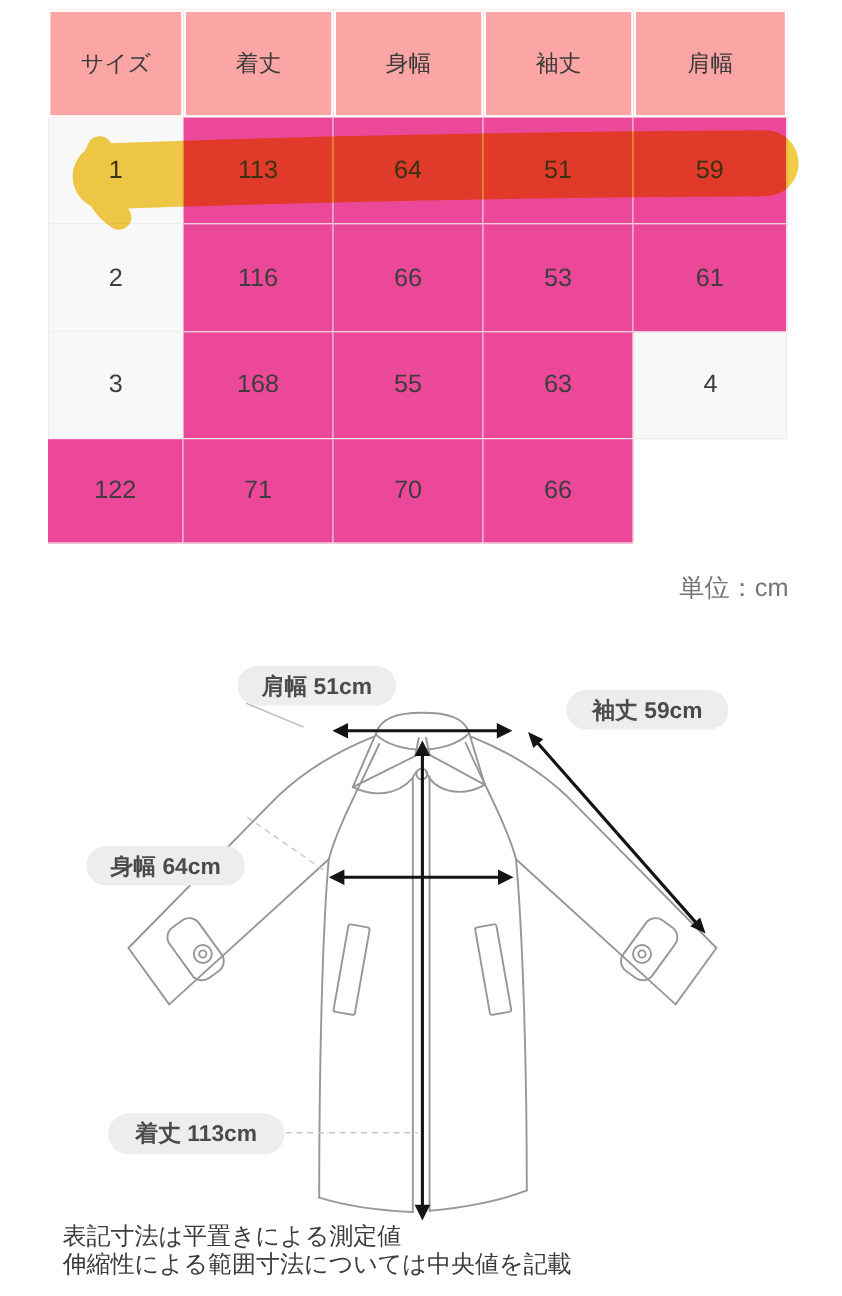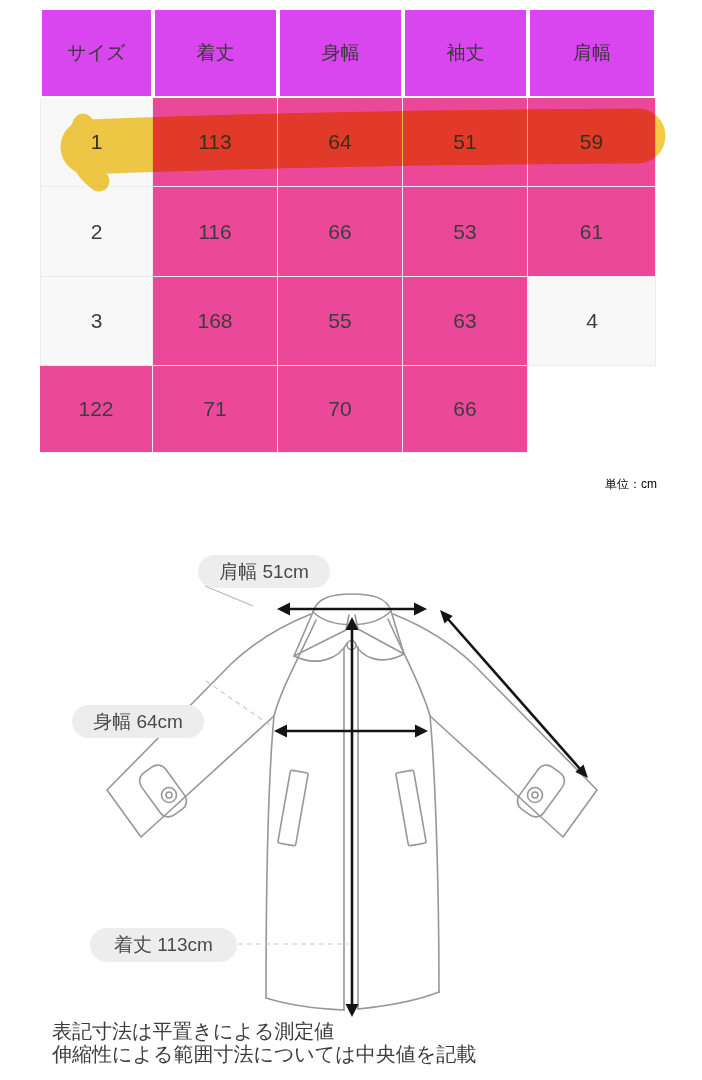--- a/index.html
+++ b/index.html
@@ -14,31 +14,31 @@
     grid-template-columns:113px 125px 125px 125px 128px;
     grid-template-rows:90px 89px 90px 89px 87px;
   }
   .cell{
     display:flex;align-items:center;justify-content:center;
     font-size:21px;color:#3d3d3d;background:#ec4899;
     border-right:1px solid #ececec;border-bottom:1px solid #ececec;
   }
   .cell.c0{background:#f8f8f8;border-left:1px solid #ececec;}
   .cell.head{
-    background:#d946ef;border:2px solid #ffffff;font-size:19px;color:#3a3a3a;
+    background:#fca5a5;border:2px solid #ffffff;font-size:19px;color:#3a3a3a;
   }
   
   .hl-svg{position:absolute;left:0;top:0;pointer-events:none;mix-blend-mode:multiply;opacity:.92;}
   
-  .unit-note{position:absolute;top:476px;right:45px;font-size:12px;color:#000000;}
+  .unit-note{position:absolute;top:476px;right:45px;font-size:21px;color:#737373;}
   
   .coat-svg{position:absolute;left:0;top:540px;}
   .pill{
     position:absolute;display:flex;align-items:center;justify-content:center;
-    background:#ededed;border-radius:17px;color:#4b4b4b;font-size:19px;white-space:pre;
+    background:#ededed;border-radius:17px;color:#4b4b4b;font-size:19px;white-space:pre;font-weight:bold;
   }
   .pill-shoulder{left:198px;top:555px;width:132px;height:33px;}
   .pill-sleeve{left:472px;top:575px;width:135px;height:33px;}
   .pill-width{left:72px;top:661px;width:132px;height:33px;margin-top:44px;}
   .pill-length{left:90px;top:928px;width:147px;height:34px;}
   
   .footer-notes{position:absolute;left:52px;top:1020px;font-size:20px;line-height:23px;color:#3c3c3c;}
 </style>
 </head>
 <body>
@@ -158,20 +158,21 @@
 
       <g>
         <line x1="446.6" y1="77.5" x2="581.4" y2="230.5"></line>
         <polygon points="440,70 444.5,83.4 452.7,76.1" stroke="none"></polygon>
         <polygon points="588,238 575.3,231.9 583.5,224.6" stroke="none"></polygon>
       </g>
     </g>
   </svg>
 
   <div class="pill pill-shoulder">肩幅 51cm</div>
+  <div class="pill pill-sleeve">袖丈 59cm</div>
   <div class="pill pill-width">身幅 64cm</div>
   <div class="pill pill-length">着丈 113cm</div>
 
   <div class="footer-notes">
     <div>表記寸法は平置きによる測定値</div>
     <div>伸縮性による範囲寸法については中央値を記載</div>
   </div>
 
 </div>
 

